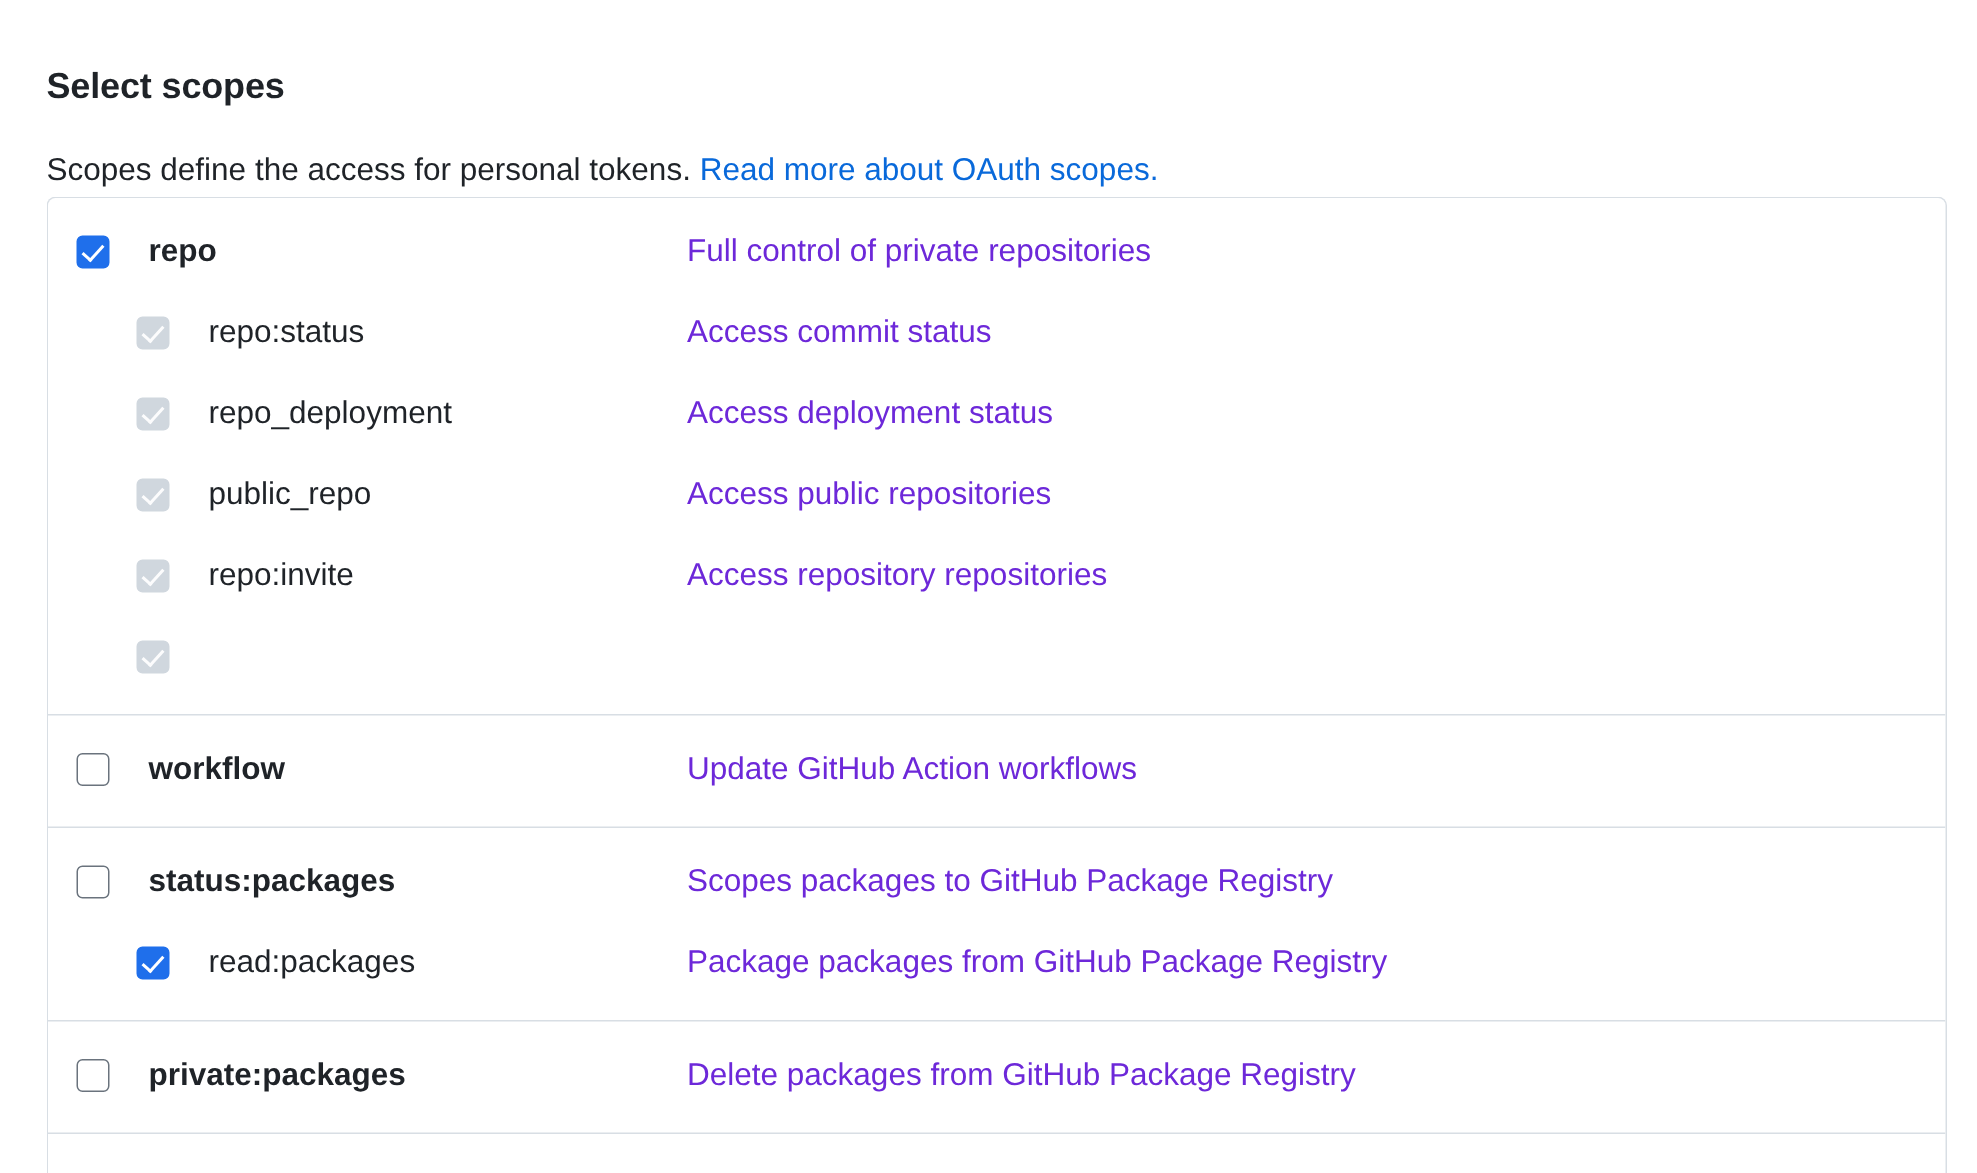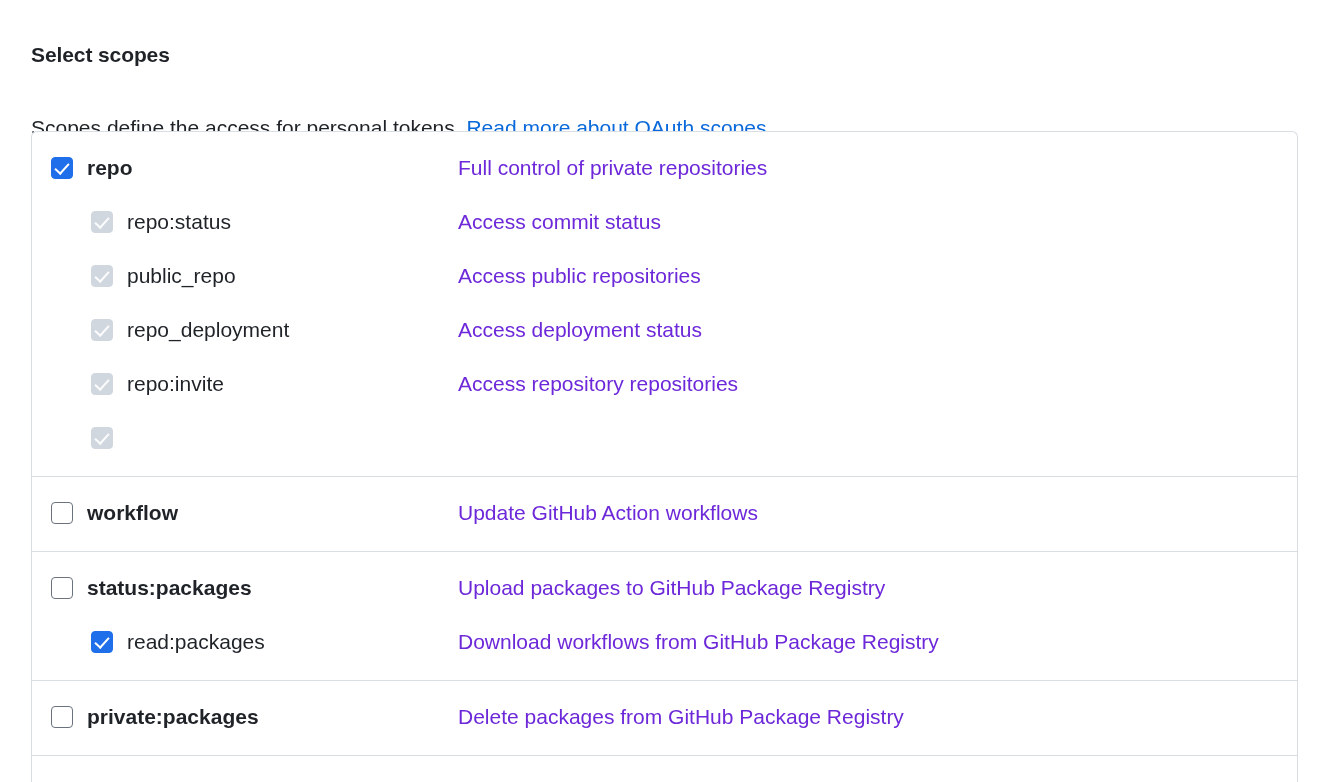--- a/index.html
+++ b/index.html
@@ -19,31 +19,31 @@
     width: 1318px;
     height: 782px;
     background: #ffffff;
   }
 
   
   .page-title {
     position: absolute;
     left: 31px;
     top: 24px;
-    font-size: 21px;
+    font-size: 24px;
     font-weight: 700;
     color: #1f2328;
     letter-spacing: -0.1px;
     line-height: 28px;
   }
 
   .page-subtitle {
     position: absolute;
     left: 31px;
-    top: 92px;
+    top: 78px;
     font-size: 21px;
     font-weight: 400;
     color: #1f2328;
     line-height: 30px;
     white-space: nowrap;
   }
   .page-subtitle .doc-link {
     color: #0969da;
     text-decoration: none;
     cursor: pointer;
@@ -120,21 +120,21 @@
   }
   .cb.disabled::after {
     border-color: #ffffff;
     opacity: 0.95;
   }
 
   
   .scope-name {
     width: 385px;
     flex: 0 0 auto;
-    padding-left: 14px;
+    padding-left: 26px;
     font-size: 21px;
     color: #1f2328;
     line-height: 26px;
     white-space: nowrap;
   }
   .scope-row.parent .scope-name {
     font-weight: 700;
   }
   .scope-row.child .scope-name {
     font-weight: 400;
@@ -168,27 +168,27 @@
           <span class="scope-name">repo</span>
           <span class="scope-desc">Full control of private repositories</span>
         </div>
         <div class="scope-row child">
           <span class="cb disabled"></span>
           <span class="scope-name">repo:status</span>
           <span class="scope-desc">Access commit status</span>
         </div>
         <div class="scope-row child">
           <span class="cb disabled"></span>
+          <span class="scope-name">repo_deployment</span>
+          <span class="scope-desc">Access deployment status</span>
+        </div>
+        <div class="scope-row child">
+          <span class="cb disabled"></span>
           <span class="scope-name">public_repo</span>
           <span class="scope-desc">Access public repositories</span>
-        </div>
-        <div class="scope-row child">
-          <span class="cb disabled"></span>
-          <span class="scope-name">repo_deployment</span>
-          <span class="scope-desc">Access deployment status</span>
         </div>
         <div class="scope-row child">
           <span class="cb disabled"></span>
           <span class="scope-name">repo:invite</span>
           <span class="scope-desc">Access repository repositories</span>
         </div>
         <div class="scope-row child">
           <span class="cb disabled"></span>
         </div>
       </div>
@@ -196,26 +196,26 @@
         <div class="scope-row parent">
           <span class="cb unchecked"></span>
           <span class="scope-name">workflow</span>
           <span class="scope-desc">Update GitHub Action workflows</span>
         </div>
       </div>
       <div class="scope-group">
         <div class="scope-row parent">
           <span class="cb unchecked"></span>
           <span class="scope-name">status:packages</span>
-          <span class="scope-desc">Upload packages to GitHub Package Registry</span>
+          <span class="scope-desc">Scopes packages to GitHub Package Registry</span>
         </div>
         <div class="scope-row child">
           <span class="cb checked"></span>
           <span class="scope-name">read:packages</span>
-          <span class="scope-desc">Download workflows from GitHub Package Registry</span>
+          <span class="scope-desc">Package packages from GitHub Package Registry</span>
         </div>
       </div>
       <div class="scope-group">
         <div class="scope-row parent">
           <span class="cb unchecked"></span>
           <span class="scope-name">private:packages</span>
           <span class="scope-desc">Delete packages from GitHub Package Registry</span>
         </div>
       </div>
       <div class="scope-group last-partial"></div>

